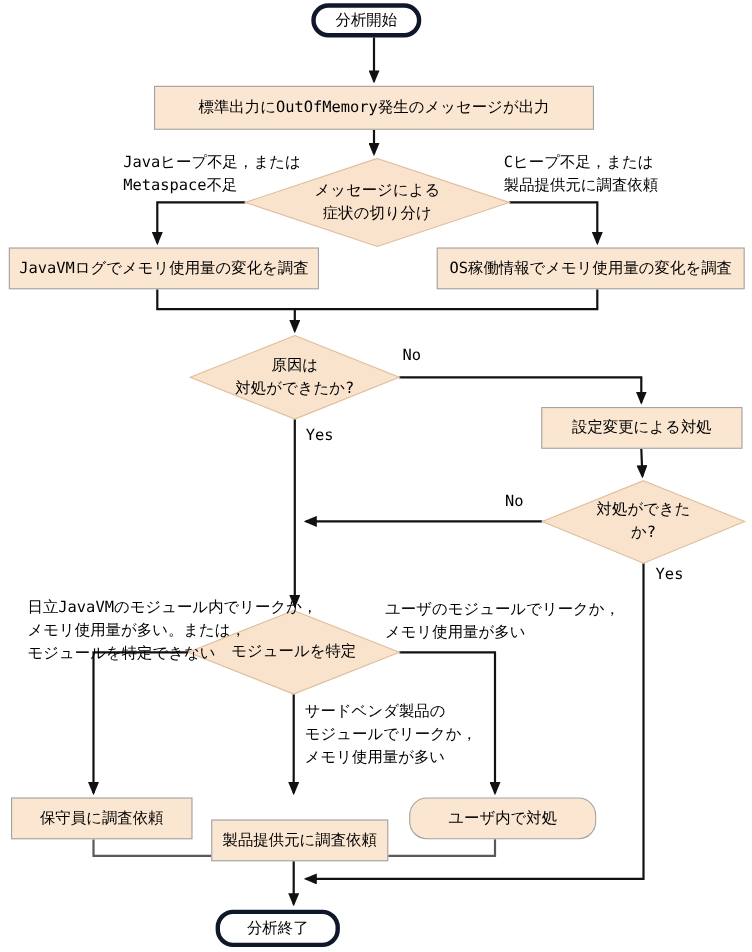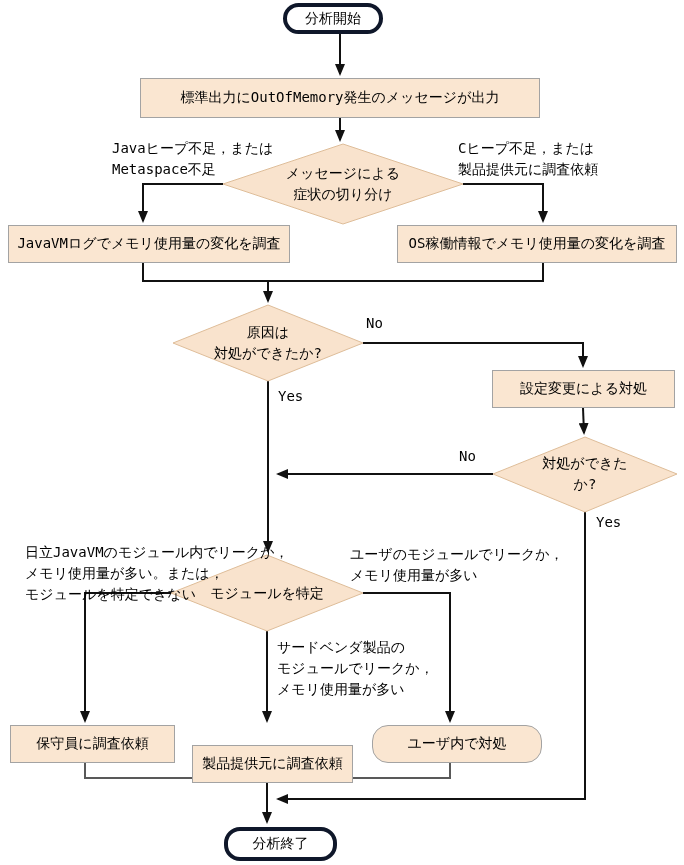--- a/index.html
+++ b/index.html
@@ -65,21 +65,21 @@
   <div class="node proc" style="left:397px;top:225px;width:280px;height:38px;">OS稼働情報でメモリ使用量の変化を調査</div>
 
   <div class="node proc" style="left:492px;top:370px;width:183px;height:38px;">設定変更による対処</div>
 
   <div class="node proc" style="left:10px;top:725px;width:165px;height:38px;">保守員に調査依頼</div>
 
   <div class="node proc" style="left:192px;top:725px;width:161px;height:38px;margin-top:20px;">製品提供元に調査依頼</div>
 
   <div class="node proc" style="left:372px;top:725px;width:170px;height:38px;border-radius:16px;">ユーザ内で対処</div>
 
-  <div class="node term" style="left:224px;top:827px;width:113px;height:34px;">分析終了</div>
+  <div class="node term" style="left:196px;top:827px;width:113px;height:34px;">分析終了</div>
 
   <div class="dtext" style="left:343px;top:184px;">メッセージによる
 症状の切り分け</div>
   <div class="dtext" style="left:268px;top:343px;">原因は
 対処ができたか?</div>
   <div class="dtext" style="left:585px;top:474px;">対処ができたか?</div>
   <div class="dtext" style="left:267px;top:593px;">モジュールを特定</div>
 
   <div class="elabel" style="left:112px;top:138px;">Javaヒープ不足，または
 Metaspace不足</div>

